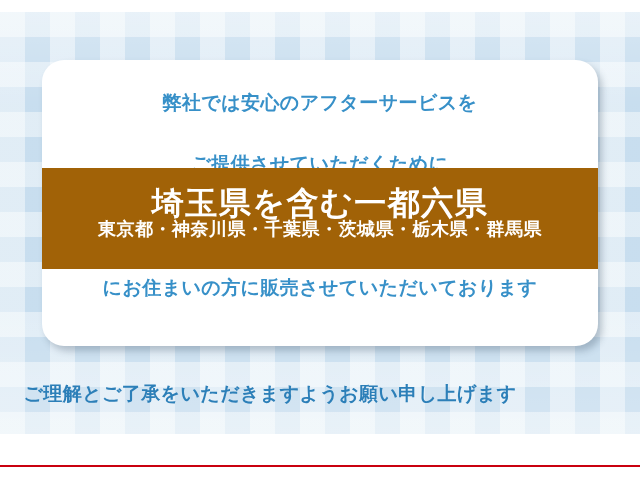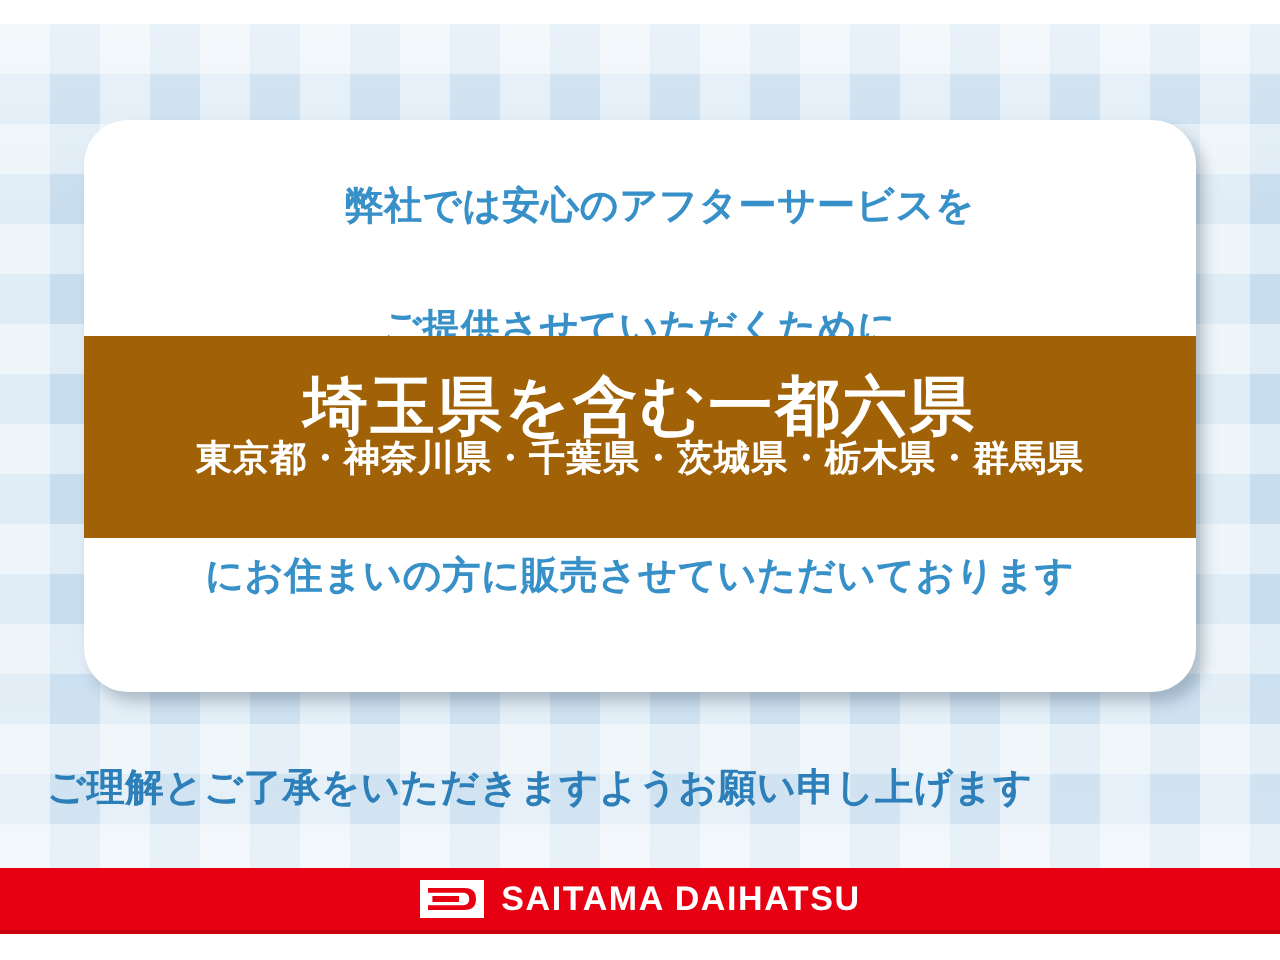--- a/index.html
+++ b/index.html
@@ -73,21 +73,21 @@
   .card-line {
     position: absolute;
     left: 0;
     width: 100%;
     text-align: center;
     color: #3790c8;
     font-weight: bold;
     letter-spacing: 0.4px;
     white-space: nowrap;
   }
-  #line-top-1 { top: 30px; font-size: 19px; padding-left: 10px; }
+  #line-top-1 { top: 30px; font-size: 19px; }
   #line-top-2 { top: 67px; font-size: 19px; margin-top: 24px; }
   #line-bottom  { top: 215px; font-size: 19px; }
 
   
   #yellow-band {
     position: absolute;
     left: 0;
     top: 108px;
     width: 100%;
     height: 101px;
@@ -192,26 +192,15 @@
       <div id="band-heading">埼玉県を含む一都六県</div>
       <div id="band-sub">東京都・神奈川県・千葉県・茨城県・栃木県・群馬県</div>
     </div>
 
     <div class="card-line" id="line-bottom">にお住まいの方に販売させていただいております</div>
 
   </div>
 
   <div id="outer-note">ご理解とご了承をいただきますようお願い申し上げます</div>
 
-  <div id="footer">
-    <div id="footer-inner">
-      <div id="logo-mark">
-        <svg width="26" height="13" viewBox="0 0 26 13" aria-hidden="true">
-          <path d="M1 1 L19 1 C23.5 1 25 3.2 25 6.5 C25 9.8 23.5 12 19 12 L1 12 L1 9.6 L18.4 9.6 C20.6 9.6 21.6 8.4 21.6 6.5 C21.6 4.6 20.6 3.4 18.4 3.4 L1 3.4 Z" fill="#e60012"></path>
-          <path d="M3.2 5.0 L16.5 5.0 L16.5 8.0 L3.2 8.0 Z" fill="#e60012"></path>
-        </svg>
-      </div>
-      <div id="footer-text">SAITAMA DAIHATSU</div>
-    </div>
-  </div>
   <div id="footer-underline"></div>
 
 </div>
 
 </body></html>

